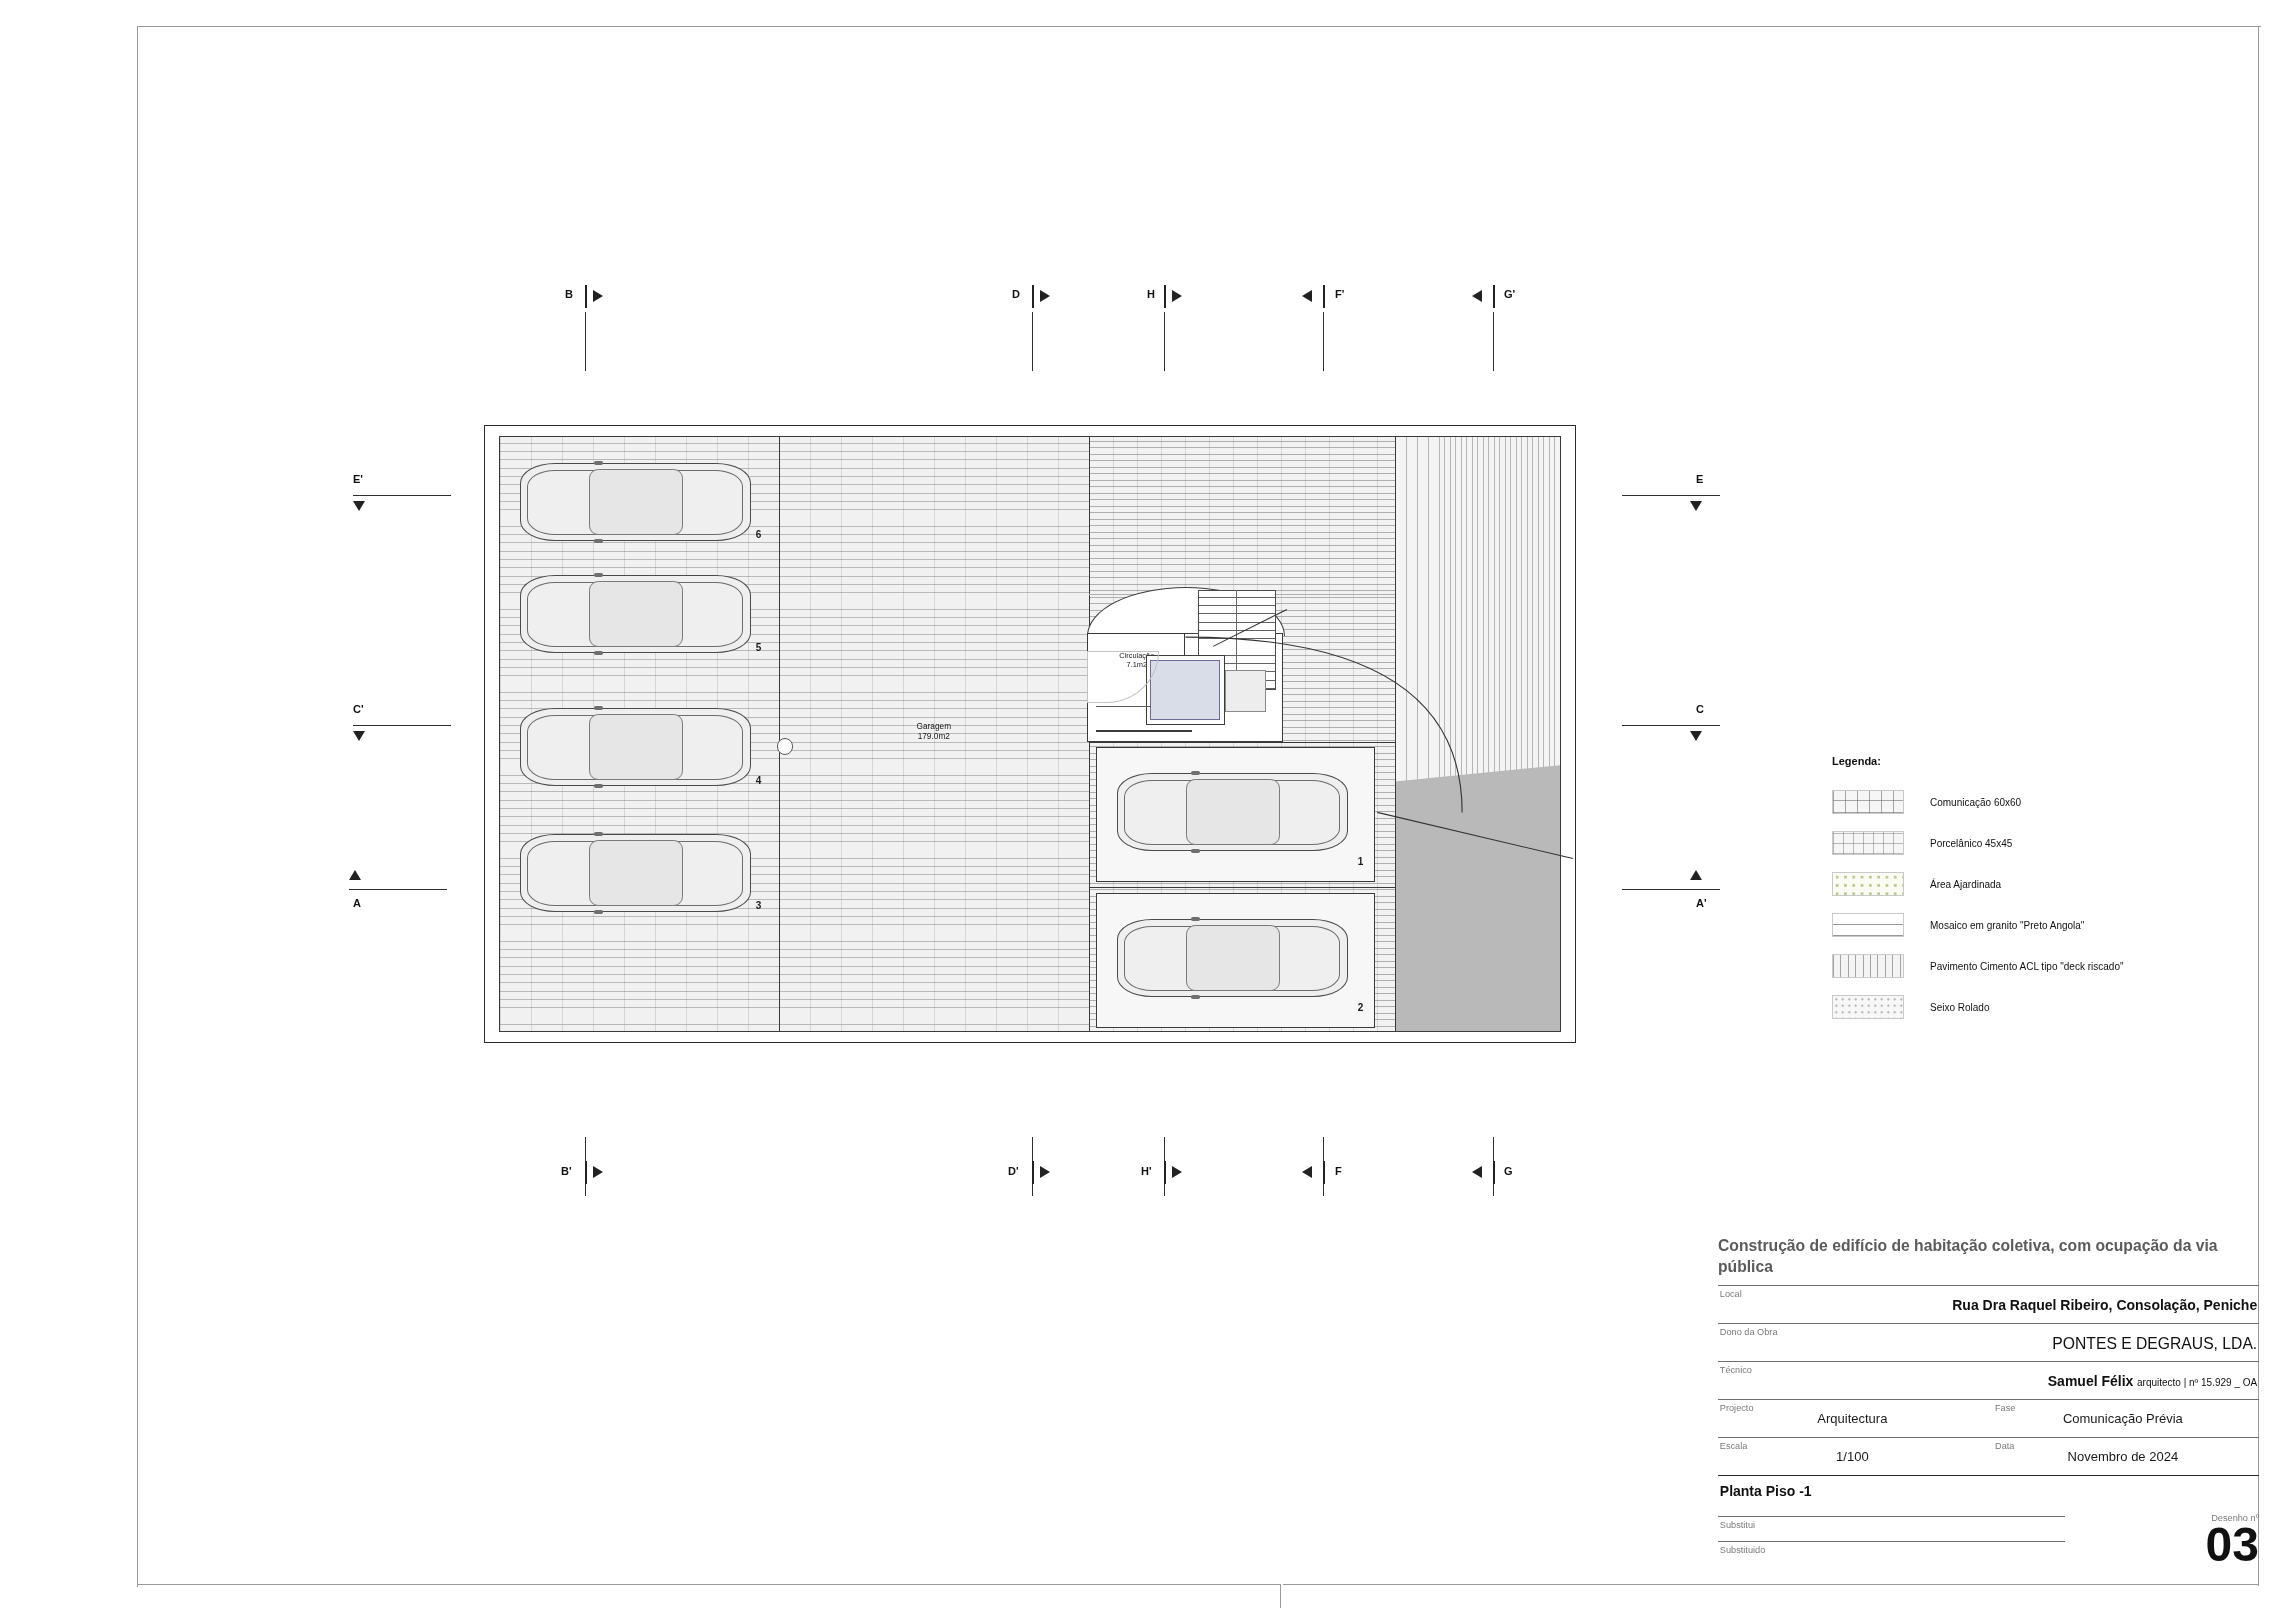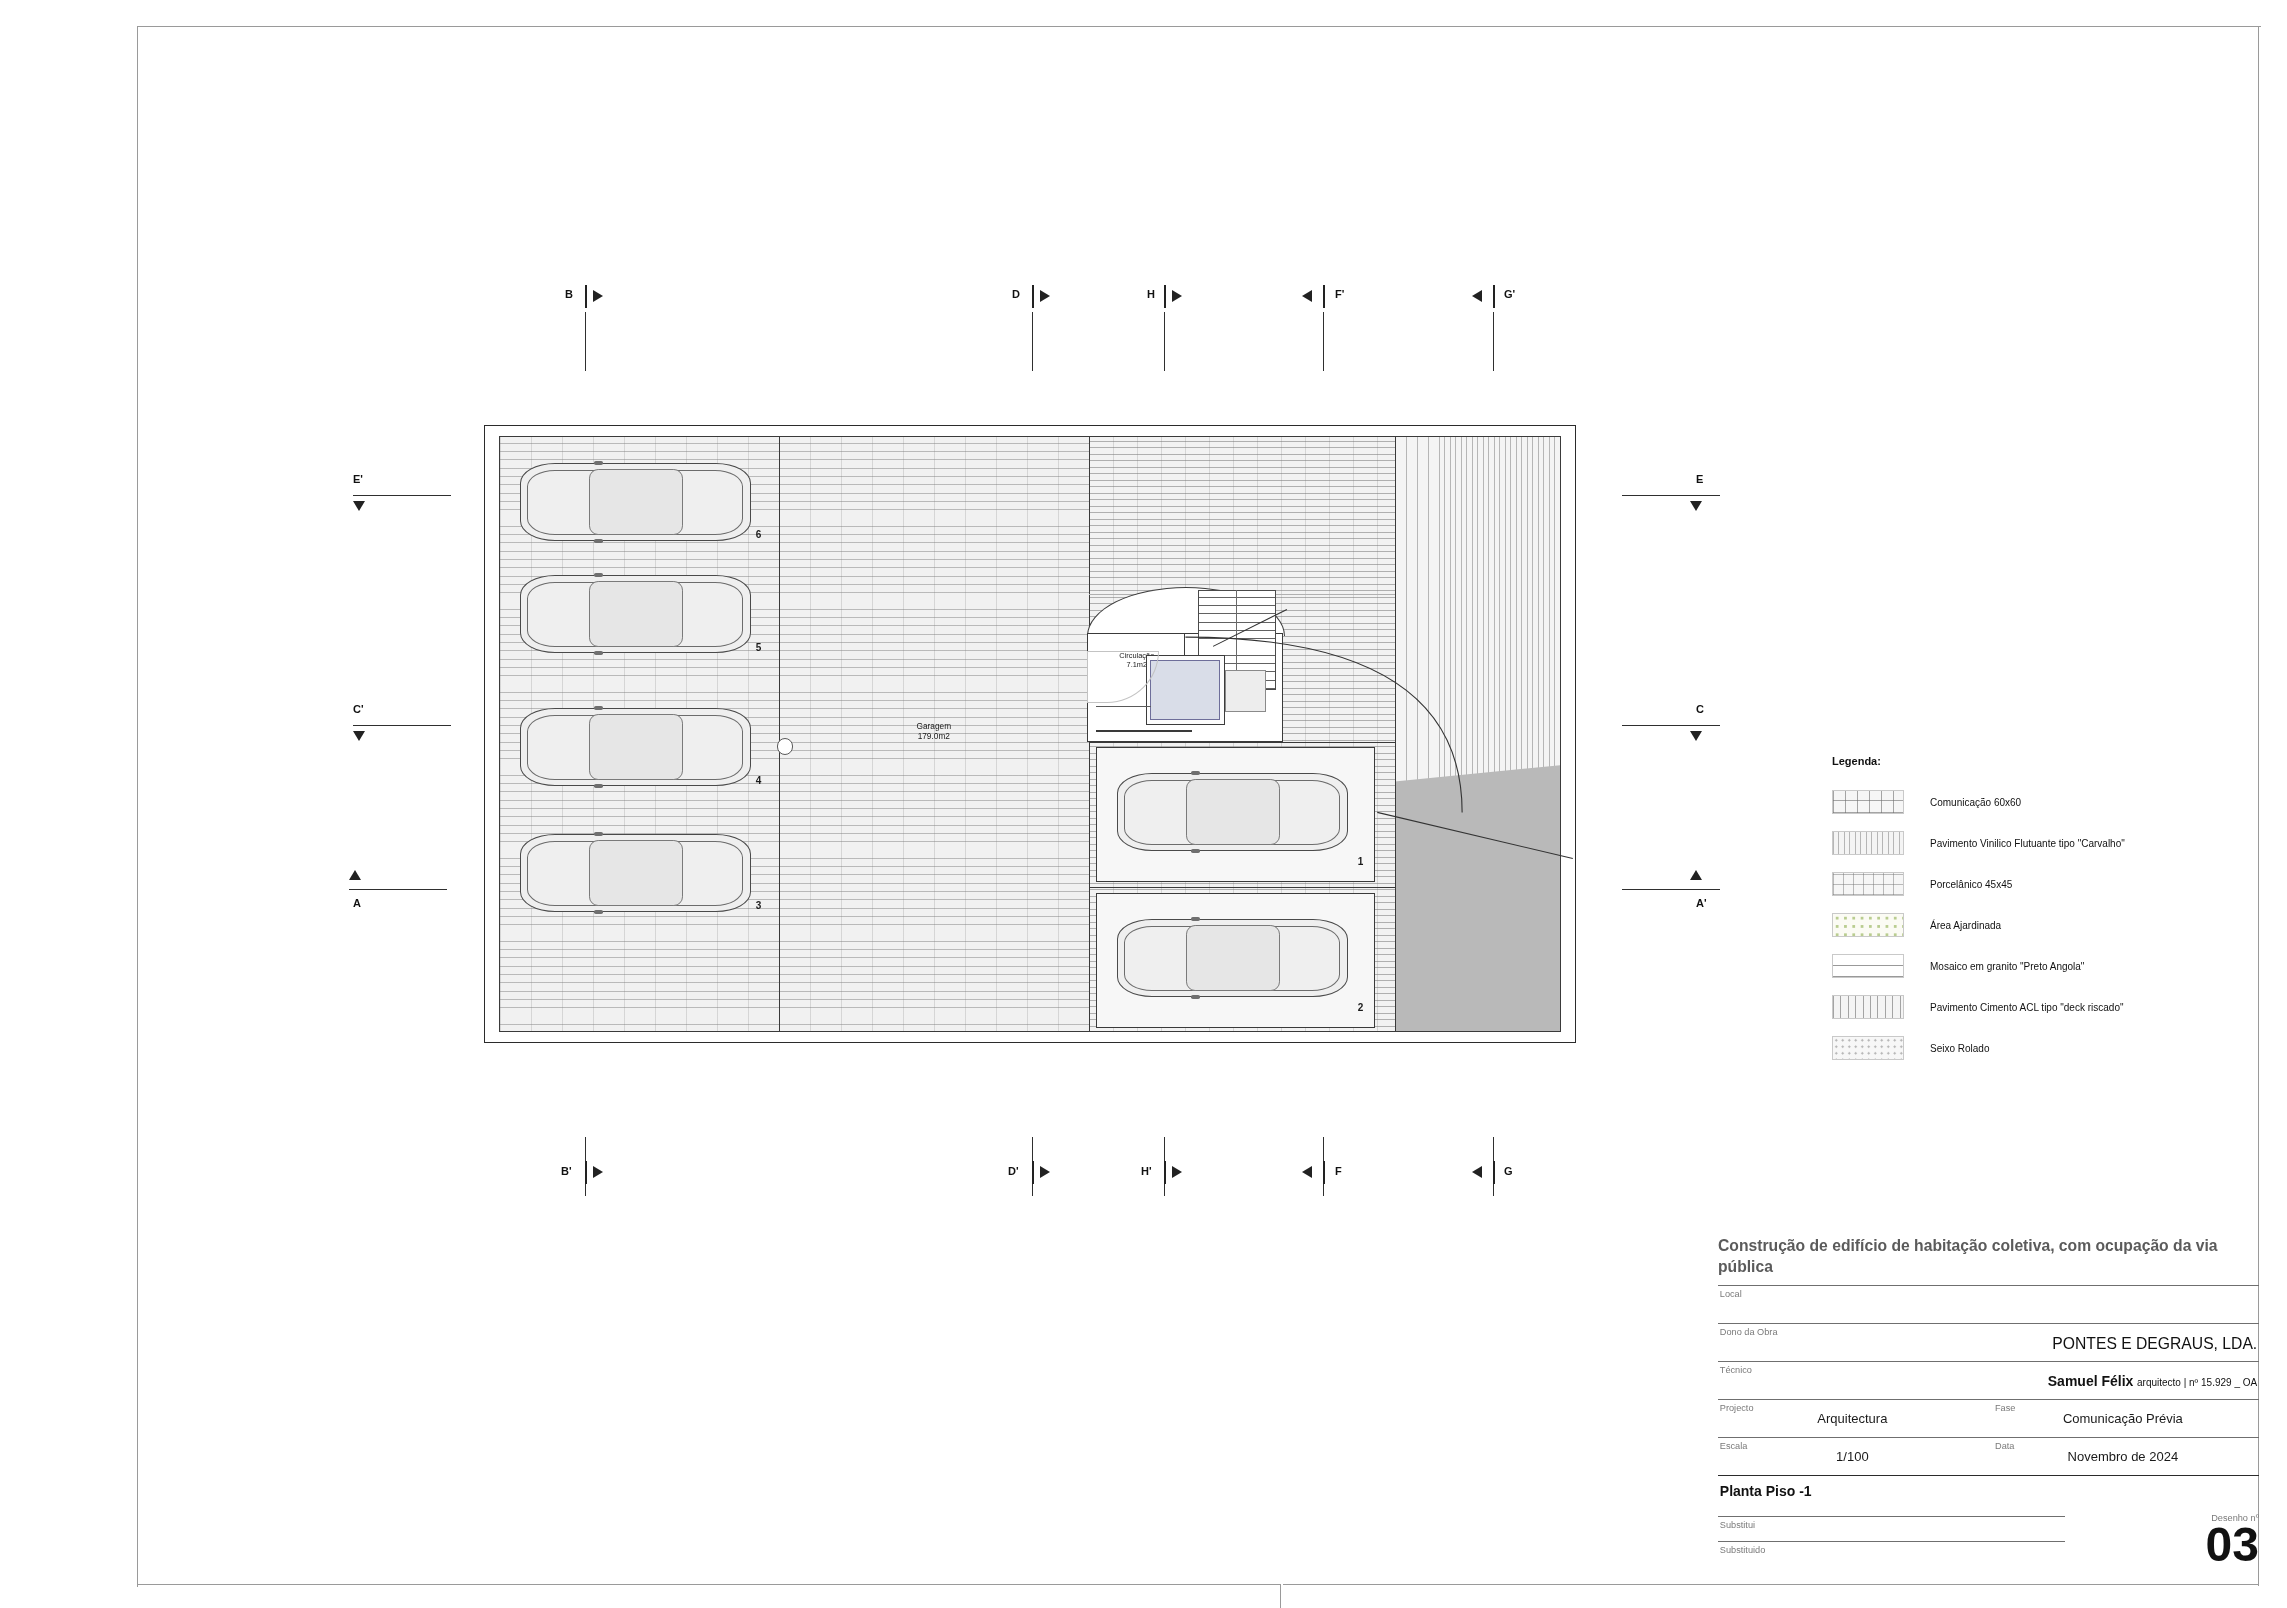--- a/index.html
+++ b/index.html
@@ -441,24 +441,20 @@
 </div>
 
 <div class="legend">
   <div class="legend-title">Legenda:</div>
 
   <div class="legend-row">
     <div class="legend-swatch hatch-grid" style="background-size:auto;background-image:repeating-linear-gradient(0deg, rgba(110,110,110,.6) 0 0.9px, rgba(255,255,255,0) 0.9px 12px),repeating-linear-gradient(90deg, rgba(110,110,110,.6) 0 0.9px, rgba(255,255,255,0) 0.9px 12px);"></div>
     <div class="legend-text">Comunicação 60x60</div>
   </div>
 
-  <div class="legend-row">
-    <div class="legend-swatch hatch-vert"></div>
-    <div class="legend-text">Pavimento Vinilico Flutuante tipo "Carvalho"</div>
-  </div>
 
   <div class="legend-row">
     <div class="legend-swatch hatch-grid"></div>
     <div class="legend-text">Porcelânico 45x45</div>
   </div>
 
   <div class="legend-row">
     <div class="legend-swatch hatch-green"></div>
     <div class="legend-text">Área Ajardinada</div>
   </div>
@@ -478,20 +474,21 @@
     <div class="legend-swatch hatch-dots"></div>
     <div class="legend-text">Seixo Rolado</div>
   </div>
 </div>
 
 <div class="titleblock">
   <div class="tb-project">Construção de edifício de habitação coletiva, com ocupação da via pública</div>
 
   <div class="tb-row">
     <div class="tb-key">Local</div>
+    <div class="tb-val bold">Rua Dra Raquel Ribeiro, Consolação, Peniche</div>
   </div>
 
   <div class="tb-row">
     <div class="tb-key">Dono da Obra</div>
     <div class="tb-val">PONTES E DEGRAUS, LDA.</div>
   </div>
 
   <div class="tb-row">
     <div class="tb-key">Técnico</div>
     <div class="tb-val" style="font-size:13px;">

